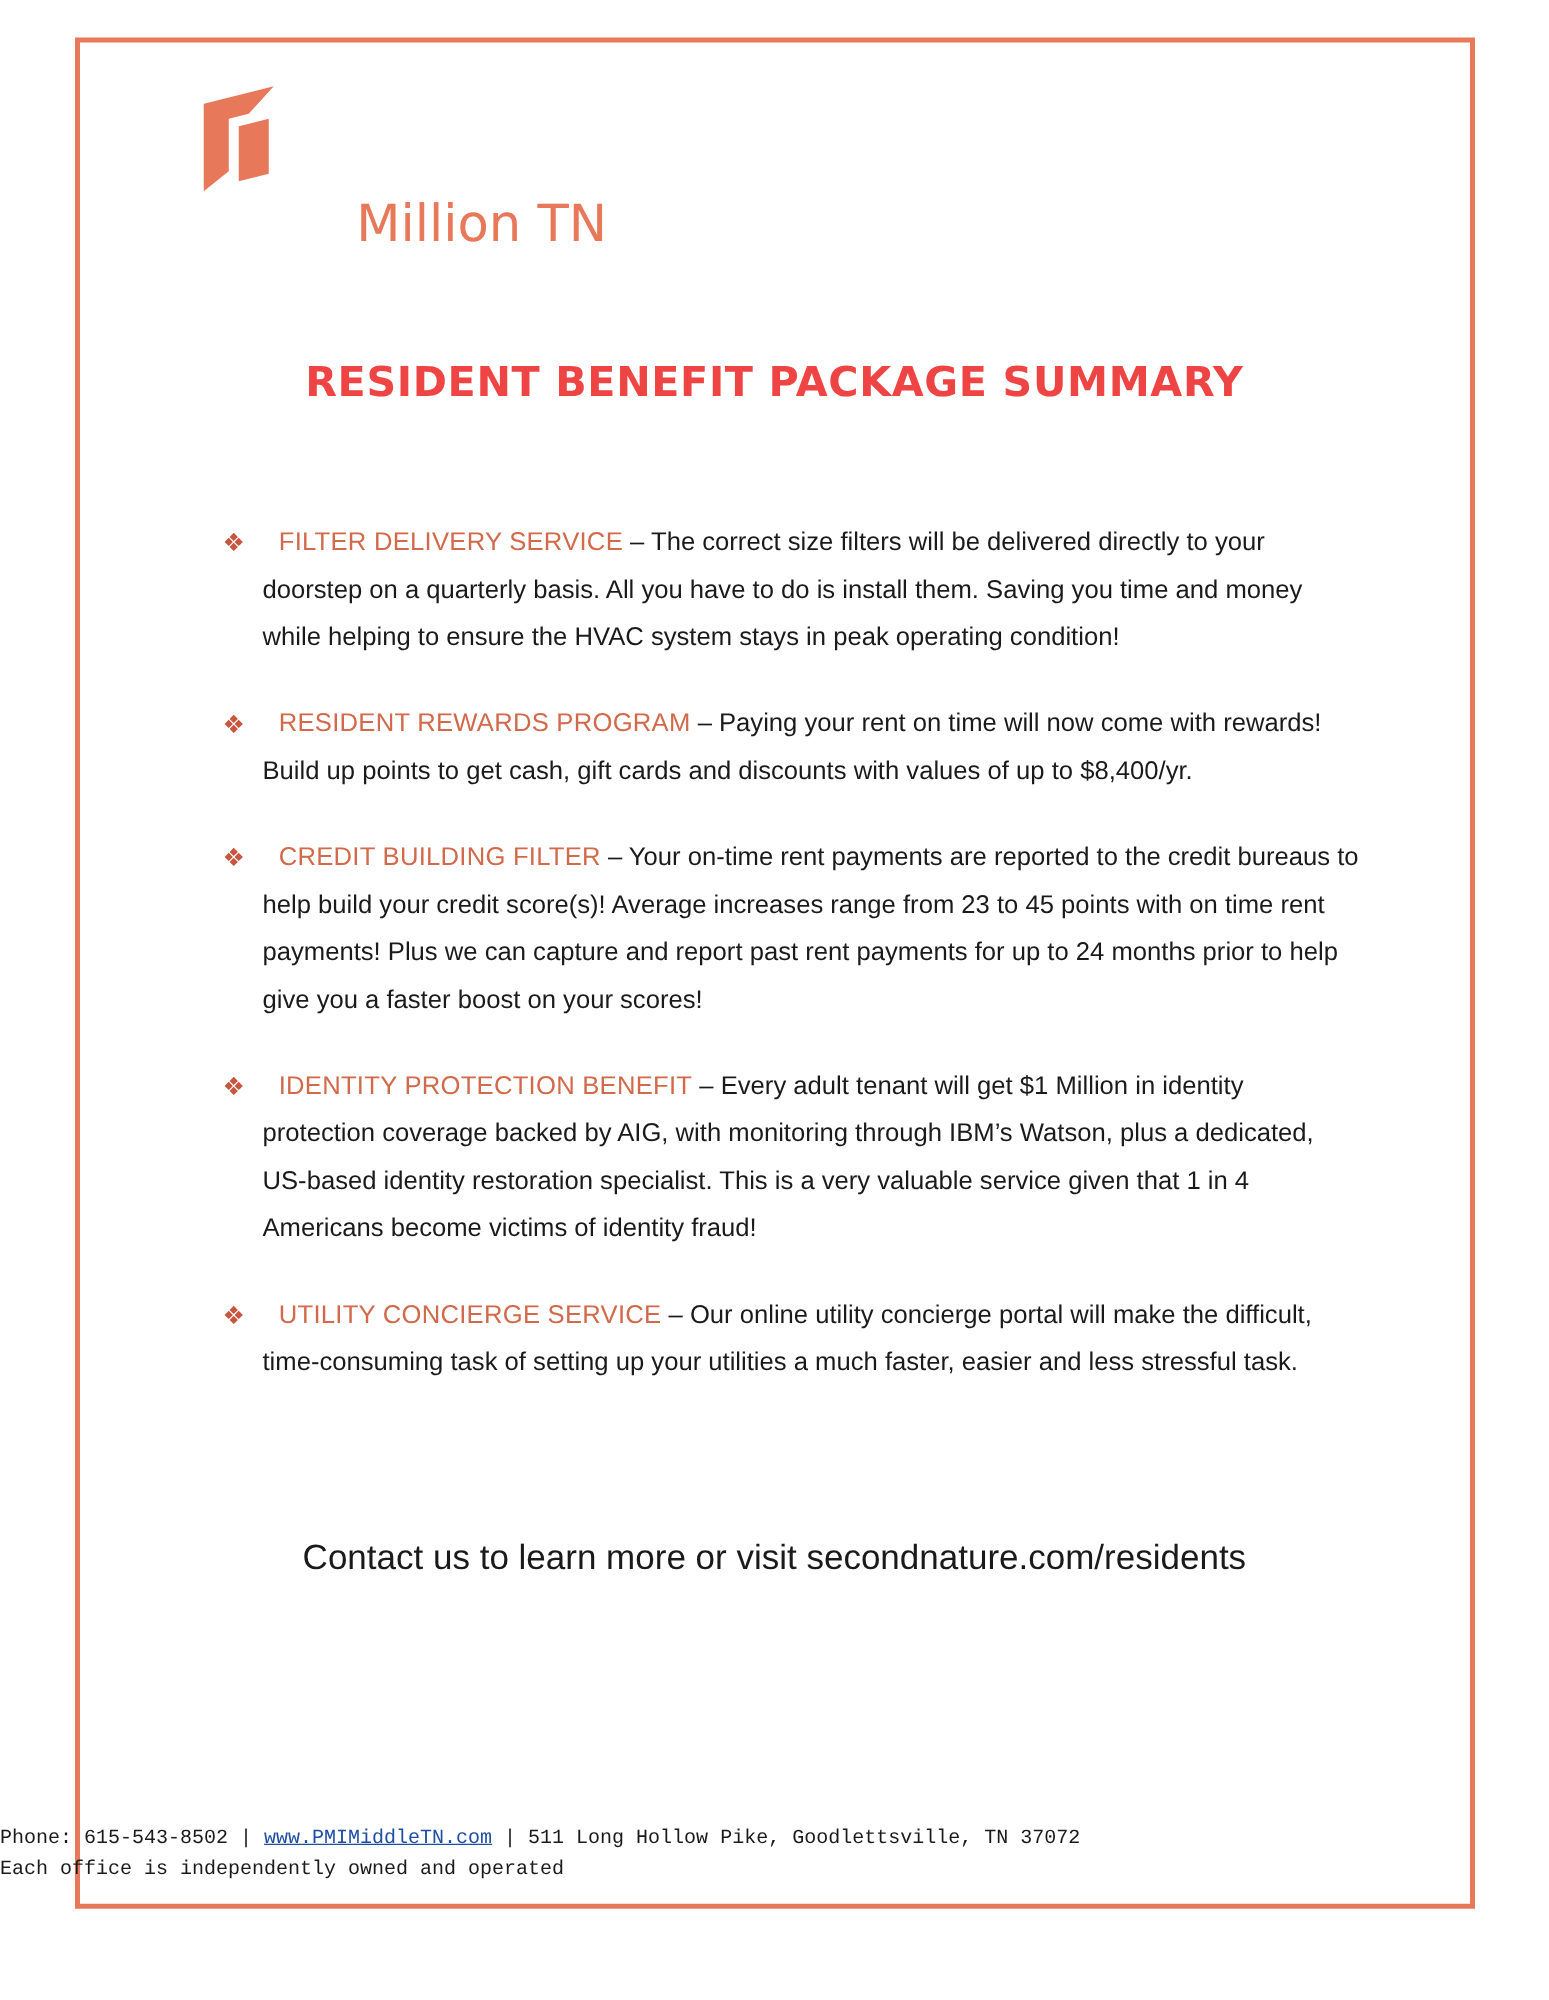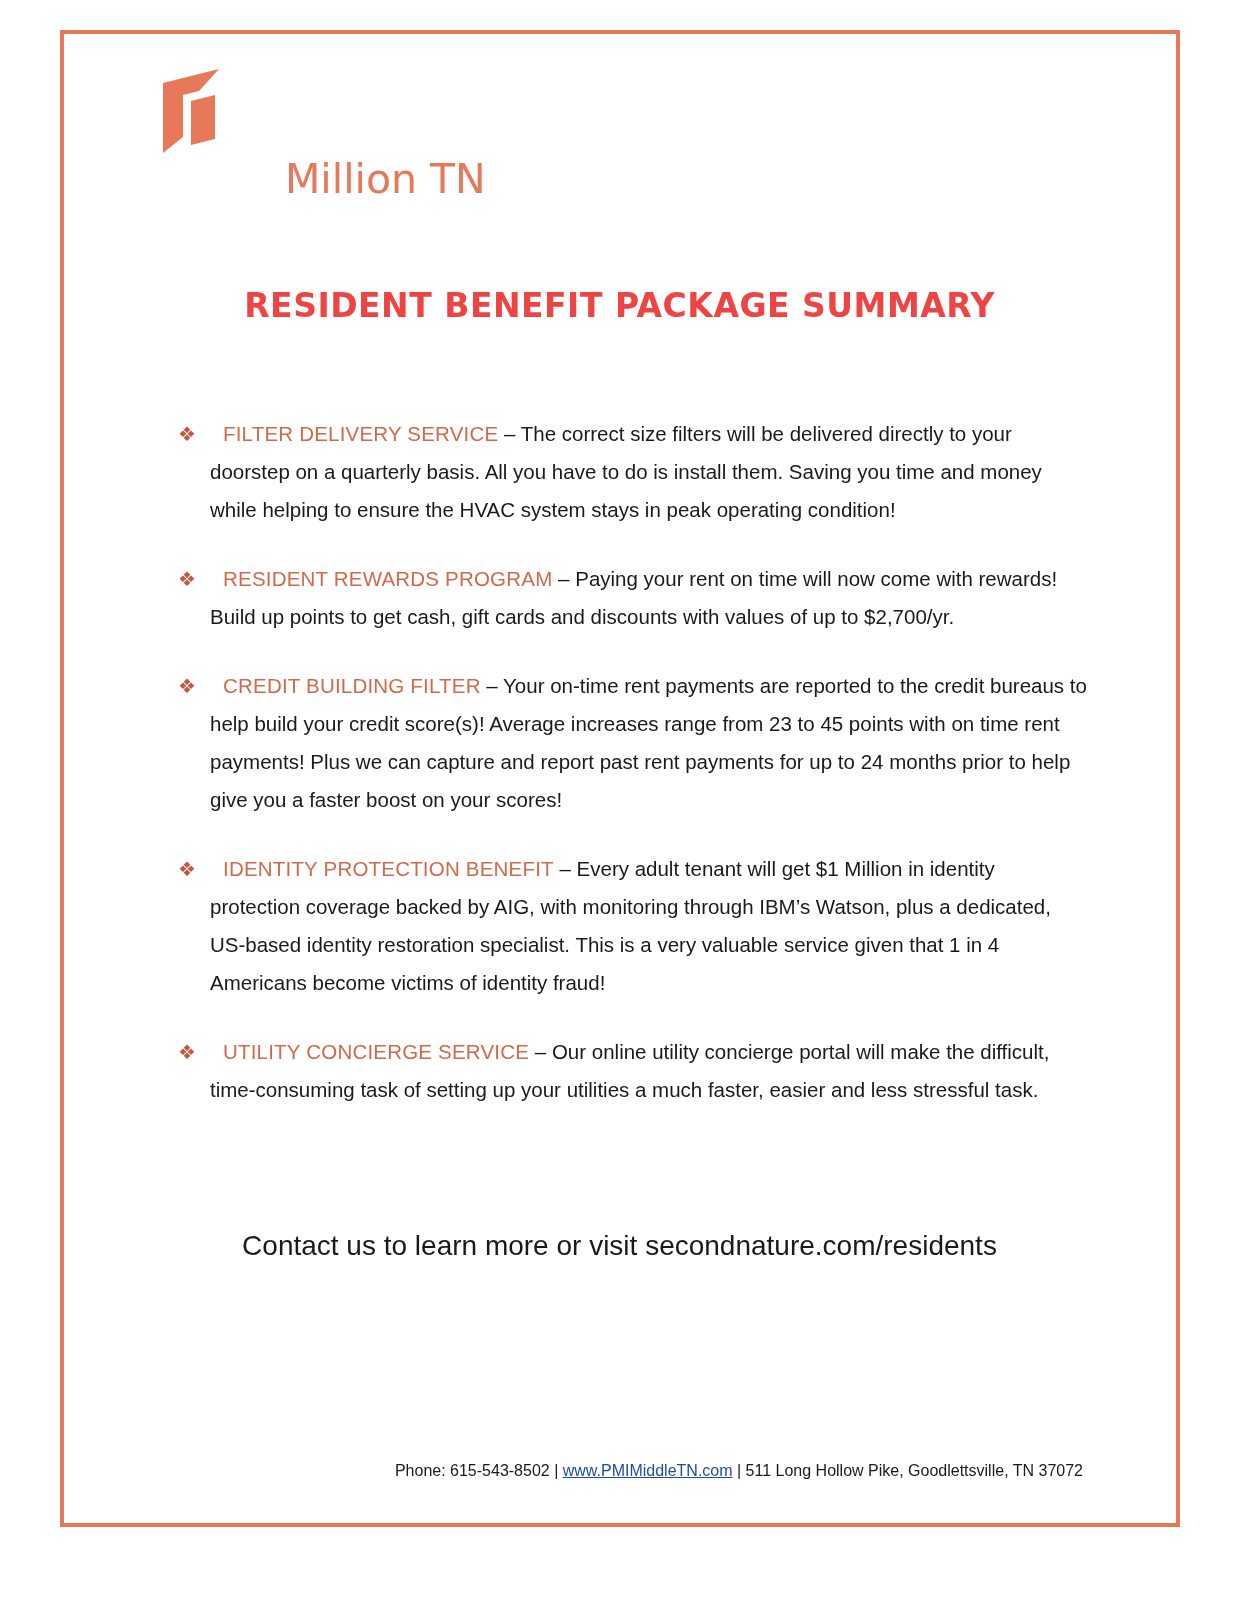--- a/index.html
+++ b/index.html
@@ -126,22 +126,22 @@
     font-size: 28px;
     color: #1a1a1a;
   }
 
   
   .footer {
     position: absolute;
     left: 0;
     top: 1458px;
     width: 1083px;
-    text-align: right;
-    font-family: Liberation Sans, sans-serif;
+    text-align: left;
+    font-family: Liberation Mono, monospace;
     font-size: 16px;
     line-height: 25px;
     color: #1a1a1a;
   }
   .footer a {
     color: #1f4ea1;
     text-decoration: underline;
   }
 </style>
 </head>
@@ -169,21 +169,21 @@
     <div class="benefit">
       <div class="bullet">❖</div>
       <div class="benefit-text">
         <span class="benefit-name">FILTER DELIVERY SERVICE</span><span> – The correct size filters will be delivered directly to your doorstep on a quarterly basis. All you have to do is install them. Saving you time and money while helping to ensure the HVAC system stays in peak operating condition!</span>
       </div>
     </div>
 
     <div class="benefit">
       <div class="bullet">❖</div>
       <div class="benefit-text">
-        <span class="benefit-name">RESIDENT REWARDS PROGRAM</span><span> – Paying your rent on time will now come with rewards! Build up points to get cash, gift cards and discounts with values of up to $2,700/yr.</span>
+        <span class="benefit-name">RESIDENT REWARDS PROGRAM</span><span> – Paying your rent on time will now come with rewards! Build up points to get cash, gift cards and discounts with values of up to $8,400/yr.</span>
       </div>
     </div>
 
     <div class="benefit">
       <div class="bullet">❖</div>
       <div class="benefit-text">
         <span class="benefit-name">CREDIT BUILDING FILTER</span><span> – Your on-time rent payments are reported to the credit bureaus to help build your credit score(s)! Average increases range from 23 to 45 points with on time rent payments! Plus we can capture and report past rent payments for up to 24 months prior to help give you a faster boost on your scores!</span>
       </div>
     </div>
 
@@ -200,14 +200,15 @@
         <span class="benefit-name">UTILITY CONCIERGE SERVICE</span><span> – Our online utility concierge portal will make the difficult, time-consuming task of setting up your utilities a much faster, easier and less stressful task.</span>
       </div>
     </div>
 
   </div>
 
   <div class="contact-line">Contact us to learn more or visit secondnature.com/residents</div>
 
   <div class="footer">
     <div><span>Phone: 615-543-8502 | </span><a href="#">www.PMIMiddleTN.com</a><span> | 511 Long Hollow Pike, Goodlettsville, TN 37072</span></div>
+    <div>Each office is independently owned and operated</div>
   </div>
 </div>
 
 </body></html>

